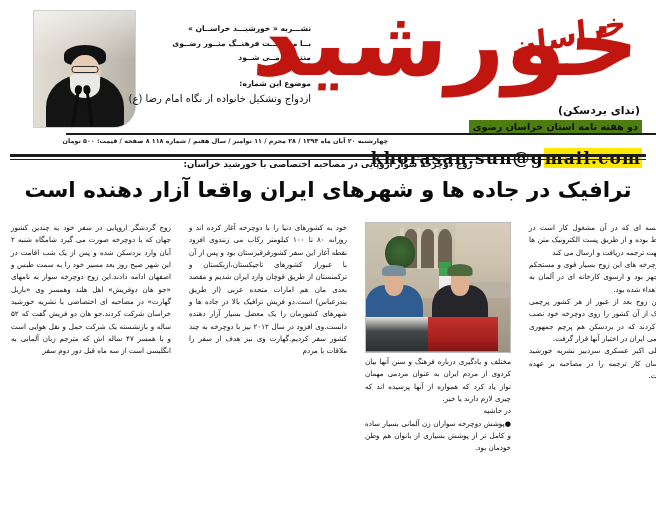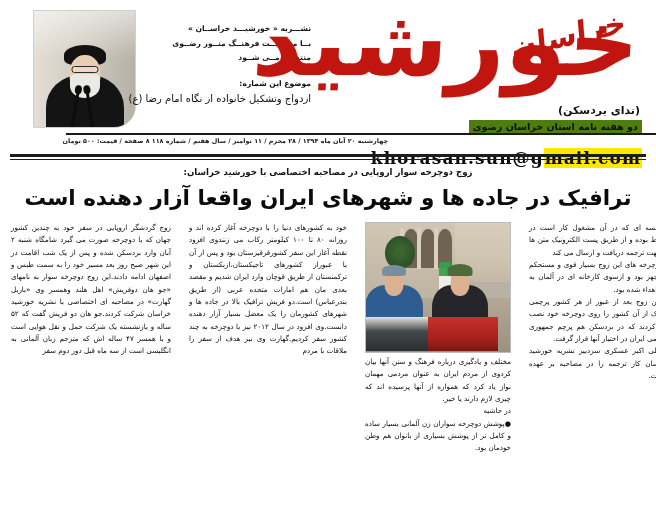--- a/index.html
+++ b/index.html
@@ -215,21 +215,21 @@
   .header-bottom-rule2 {
     position:absolute;
     left: 10px; right: 10px; top: 158.5px;
     height: 0.9px;
     background: #1d1d1d;
   }
 
   
   .headline-block {
     position: relative;
-    margin-top: 8px;
+    margin-top: 0;
     text-align: center;
     direction: rtl;
   }
   .kicker {
     font-size: 8.6px;
     font-weight: 700;
     color: #121212;
     line-height: 13px;
     letter-spacing: -.1px;
   }

